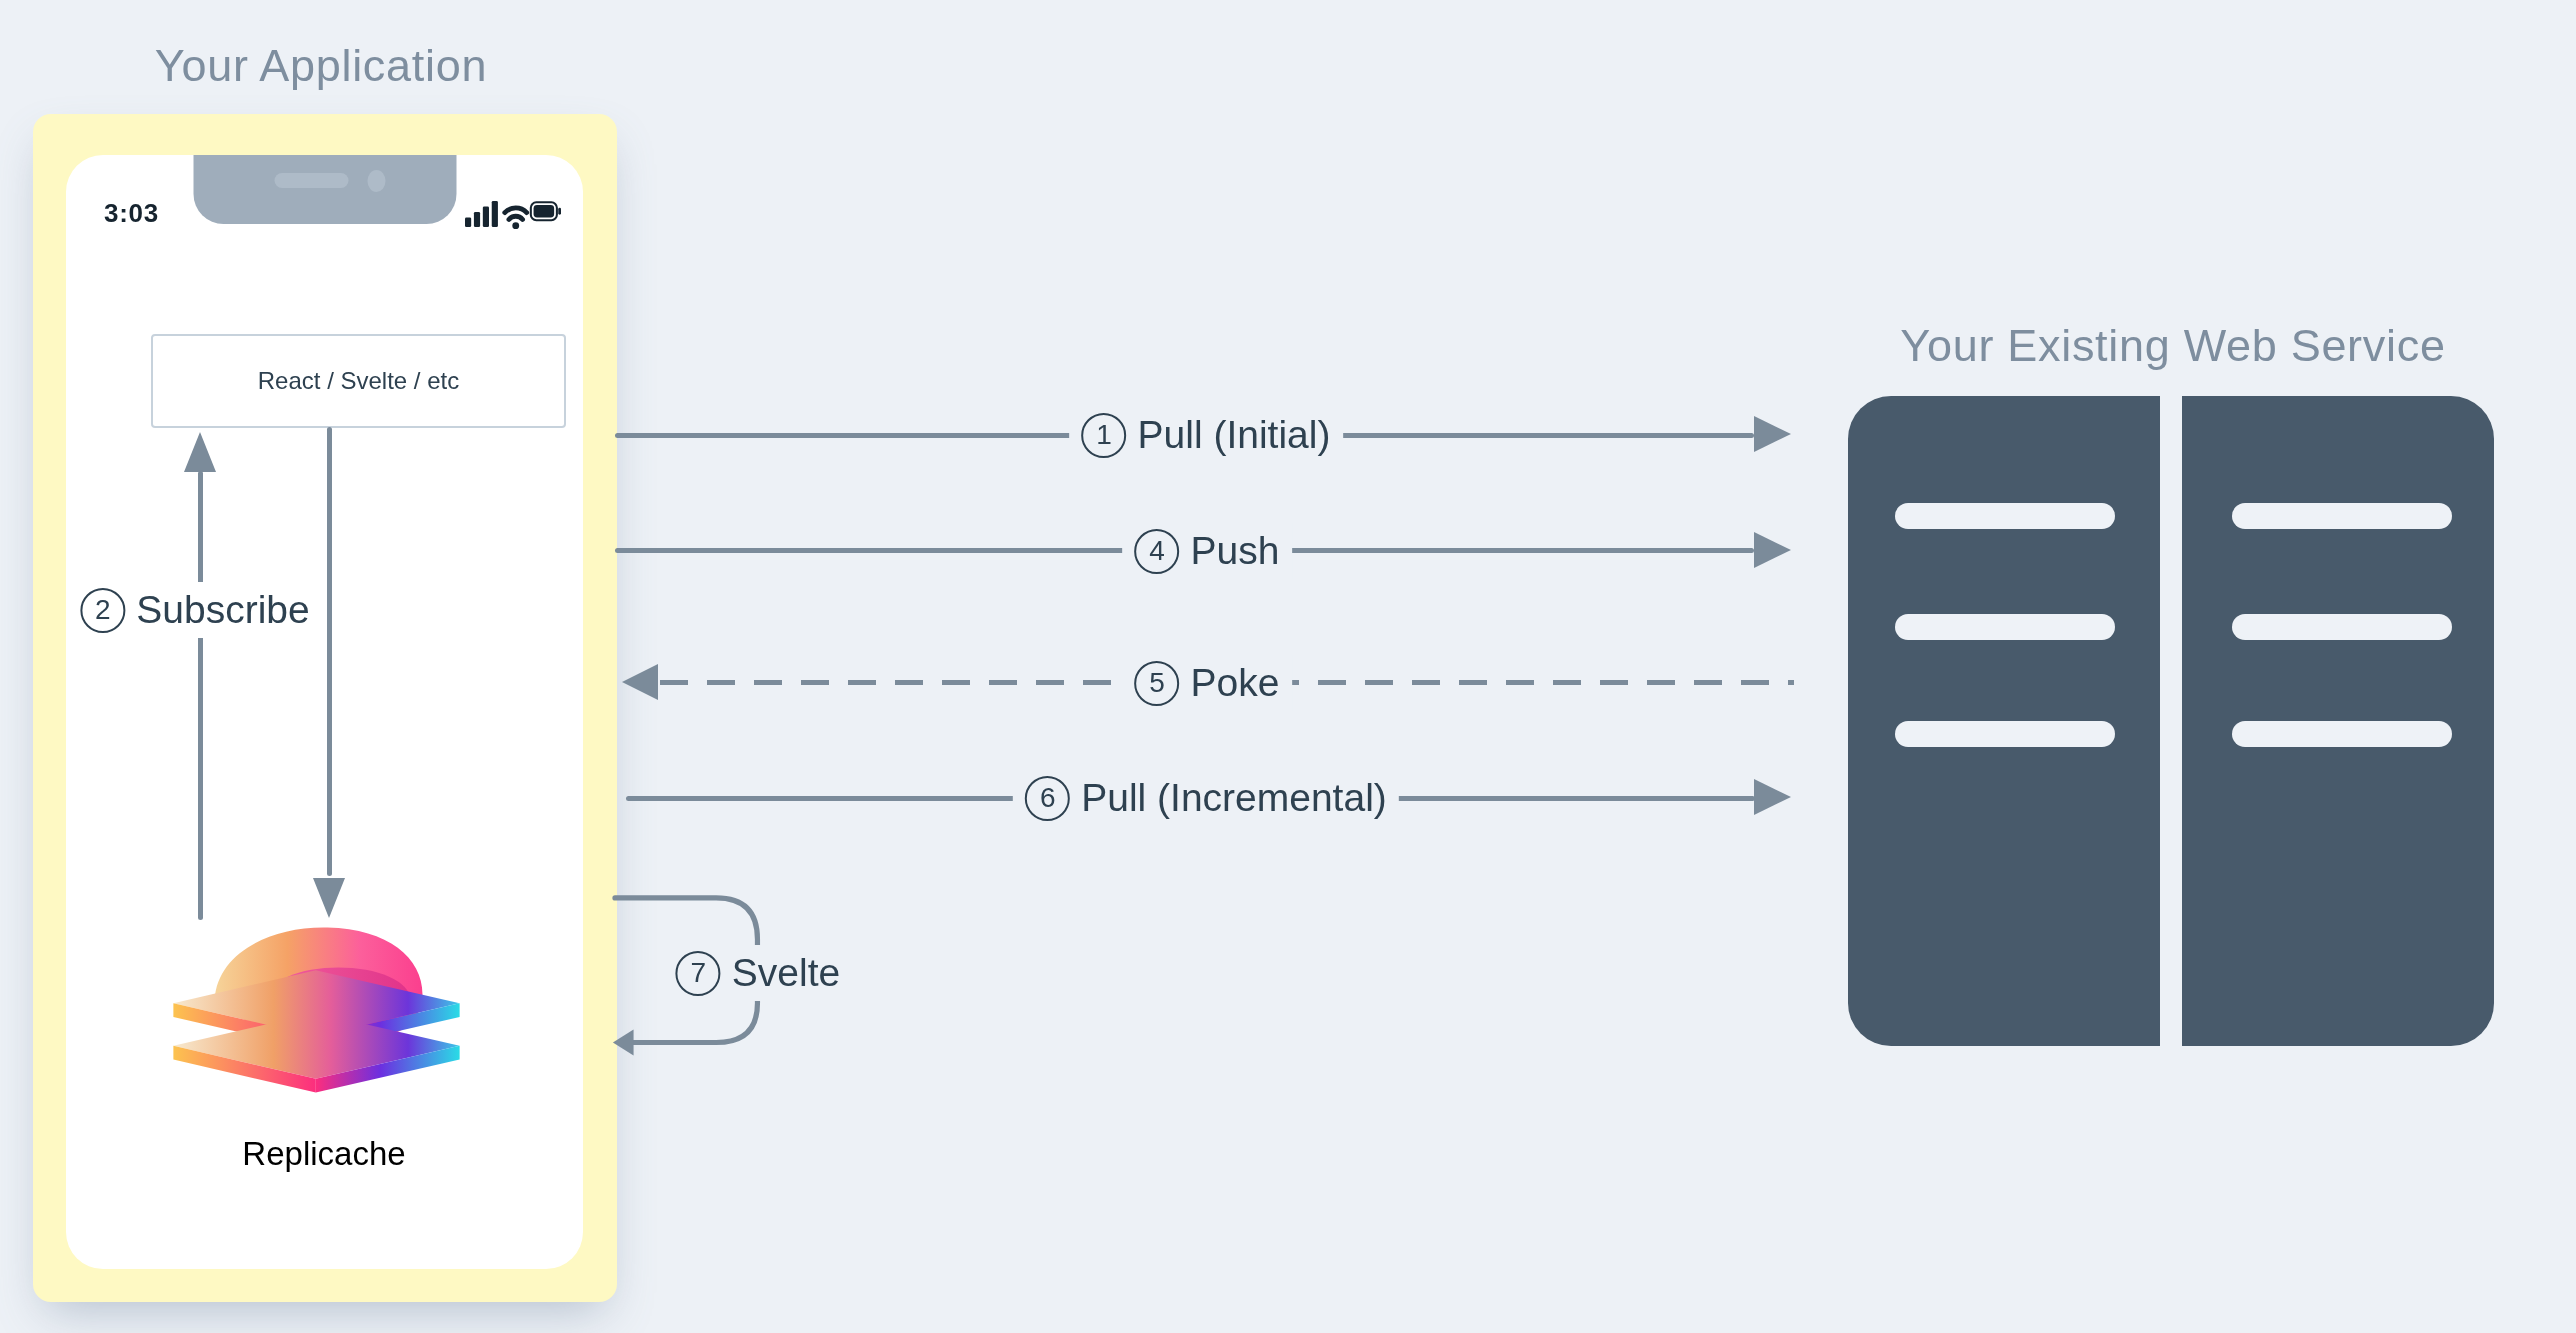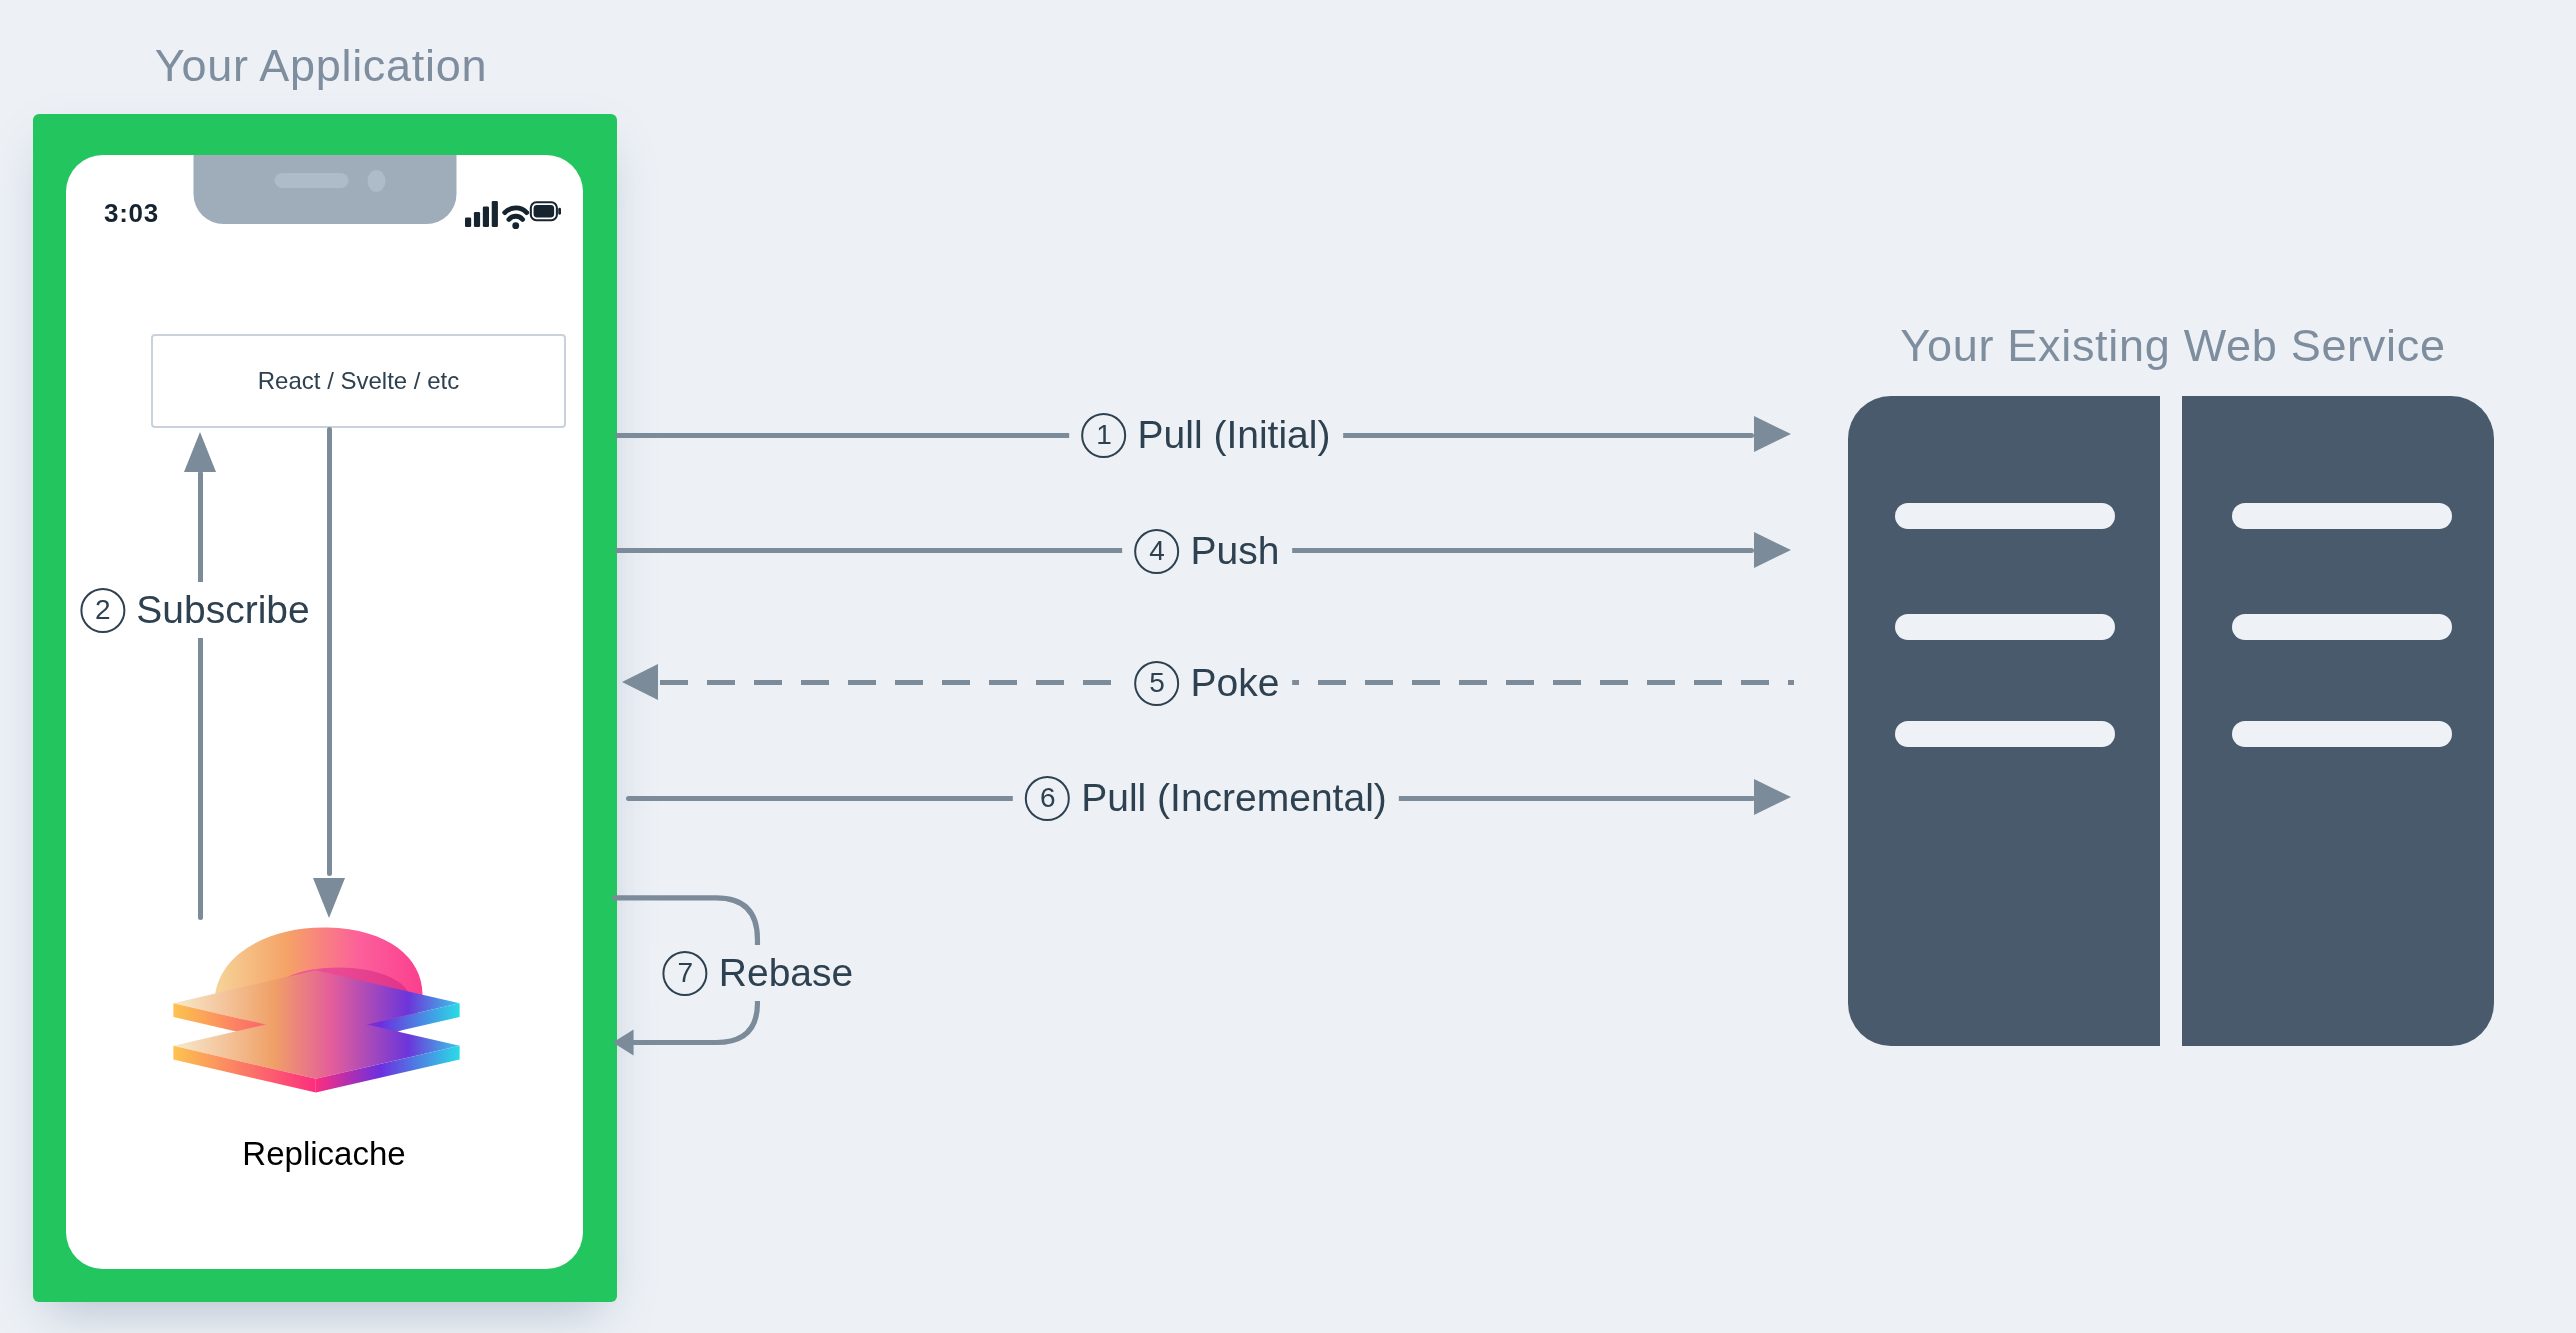--- a/index.html
+++ b/index.html
@@ -14,21 +14,21 @@
 
   
   .big-title{
     position:absolute;transform:translateX(-50%);
     font-size:45px;color:#7e8e9f;white-space:nowrap;letter-spacing:0.7px;
   }
 
   
   .phone{
     position:absolute;left:33px;top:114px;width:584px;height:1188px;
-    background:#22c55e;border-radius:6px;
+    background:#fef9c3;border-radius:18px;
     box-shadow:0 20.7px 48px -13.8px rgba(110,130,155,.45);
   }
   .screen{
     position:absolute;left:33px;top:41px;width:517px;height:1114px;
     background:#ffffff;border-radius:37px;
   }
   .notch{
     position:absolute;left:50%;top:0;transform:translateX(-50%);
     width:263px;height:69px;background:#9fadbb;
     border-radius:0 0 30px 30px;
@@ -228,21 +228,21 @@
     <span class="circ">6</span>
     <span>Pull (Incremental)</span>
   </div>
 
   <svg class="rebase-svg" width="179" height="193" viewBox="0 0 260 280">
     <path d="M13,23 H160 Q220,23 220,83 V176 Q220,233 160,233 H40" fill="none" stroke="#7b8b9a" stroke-width="7.5" stroke-linecap="round"></path>
     <polygon points="40,214 40,252 10,233" fill="#7b8b9a"></polygon>
   </svg>
   <div class="flow-label" style="left:758px;top:973px;">
     <span class="circ">7</span>
-    <span>Rebase</span>
+    <span>Svelte</span>
   </div>
 
   <div class="big-title" style="left:2173px;top:320px;">Your Existing Web Service</div>
 
   <div class="rack left">
     <div class="slot" style="left:47px;top:107px;"></div>
     <div class="slot" style="left:47px;top:218px;"></div>
     <div class="slot" style="left:47px;top:325px;"></div>
   </div>
   <div class="rack right">

